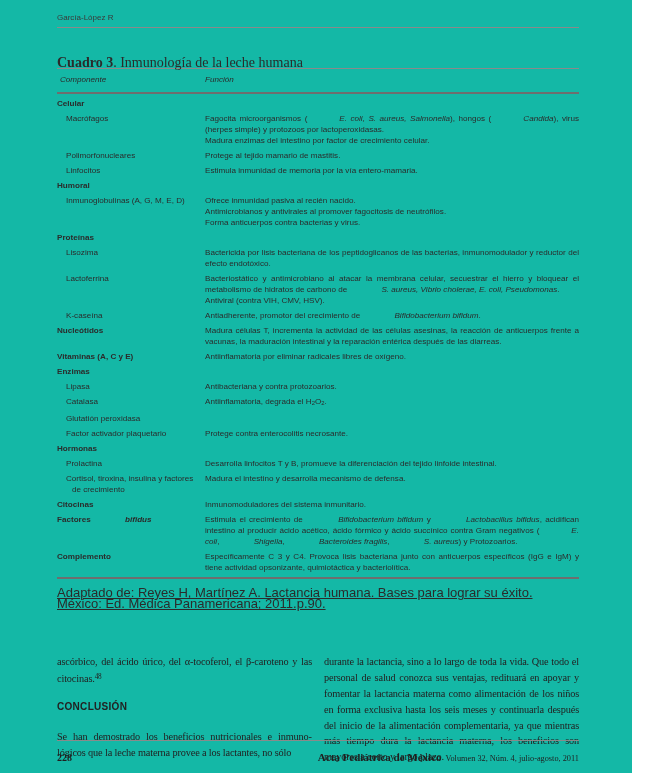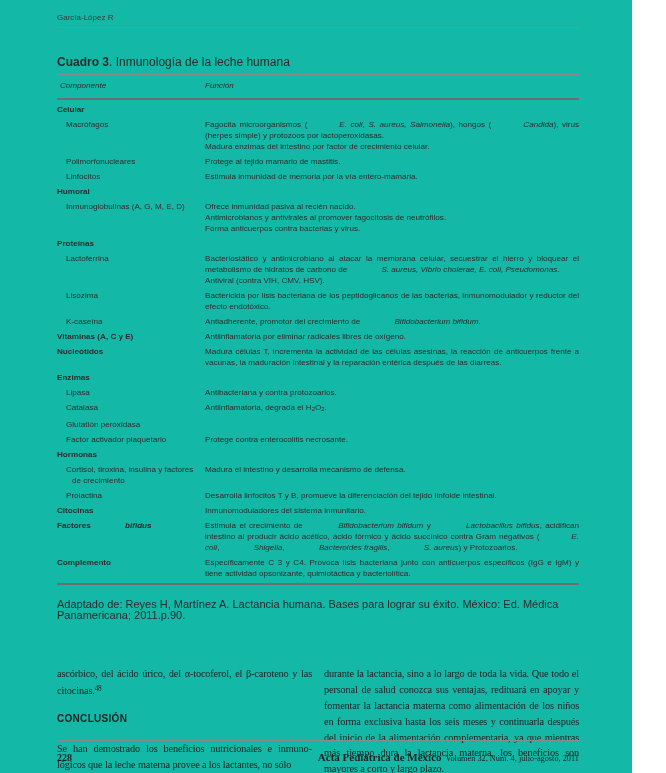--- a/index.html
+++ b/index.html
@@ -13,42 +13,42 @@
     box-sizing:border-box;
   }
   .content{padding:0 53px 0 57px;}
 
   
   .running-head{padding-top:13px;}
   .running-head .rh-text{font-size:8px;color:#3a3a3a;margin-bottom:5px;}
   .rule{border:0;border-top:1.5px solid #8a8a8a;margin:0;}
 
   
-  .tbl-caption{margin-top:29px;font-size:12px;line-height:11px;color:#2b2b2b;}
+  .tbl-caption{margin-top:29px;font-size:14px;line-height:11px;color:#2b2b2b;font-family:Liberation Serif, serif;}
   .tbl-caption .bd{font-weight:700;}
-  .tbl{margin-top:6px;border-top:1.5px solid #8a8a8a;}
+  .tbl{border-top:1.5px solid #8a8a8a;}
   .thead{
     display:grid;grid-template-columns:148px 1fr;
     font-style:italic;font-size:8.1px;line-height:10px;
     padding:6px 0 7px 0;
     border-bottom:2px solid #6e6e6e;
   }
   .thead .th1{padding-left:3px;}
   .tbody{padding:3px 0 4px 0;border-bottom:2px solid #6e6e6e;font-size:8.1px;line-height:11px;}
   .trow{display:grid;grid-template-columns:148px 1fr;margin-top:4px;}
   .trow:first-child{margin-top:1px;}
   .tlabel{padding-right:8px;}
   .trow.item .tlabel{padding-left:15px;text-indent:-6px;}
   .tfunc{text-align:justify;}
   .fline{min-height:11px;}
   .it{font-style:italic;padding-left:32px;}
   .bd{font-weight:700;}
   .sb{font-size:0.72em;vertical-align:-0.25em;}
   .sp{font-size:0.7em;vertical-align:0.45em;}
-  .tbl-footnote{margin-top:14px;font-size:11px;line-height:11px;color:#2b2b2b;}
+  .tbl-footnote{margin-top:8px;font-size:13px;line-height:11px;color:#2b2b2b;text-decoration:underline;}
 
   
   .body-cols{
     display:flex;gap:12px;margin-top:45px;
     font-family:"Liberation Serif",serif;
     font-size:10.3px;line-height:15.8px;letter-spacing:-0.15px;
     color:#222222;
   }
   .col{flex:1 1 0;text-align:justify;}
   .conclusion-h{
@@ -124,50 +124,50 @@
               <div class="fline"><span>Ofrece inmunidad pasiva al recién nacido.</span></div>
               <div class="fline"><span>Antimicrobianos y antivirales al promover fagocitosis de neutrófilos.</span></div>
               <div class="fline"><span>Forma anticuerpos contra bacterias y virus.</span></div>
             </div>
           </div>
           <div class="trow section">
             <div class="tlabel"><span class="bd">Proteínas</span></div>
             <div class="tfunc"></div>
           </div>
           <div class="trow item">
+            <div class="tlabel"><span>Lisozima</span></div>
+            <div class="tfunc">
+              <div class="fline"><span>Bactericida por lisis bacteriana de los peptidoglicanos de las bacterias, inmunomodulador y reductor del efecto endotóxico.</span></div>
+            </div>
+          </div>
+          <div class="trow item">
             <div class="tlabel"><span>Lactoferrina</span></div>
             <div class="tfunc">
               <div class="fline"><span>Bacteriostático y antimicrobiano al atacar la membrana celular, secuestrar el hierro y bloquear el metabolismo de hidratos de carbono de </span><span class="it">S. aureus, Vibrio cholerae, E. coli, Pseudomonas</span><span>.</span></div>
               <div class="fline"><span>Antiviral (contra VIH, CMV, HSV).</span></div>
             </div>
           </div>
           <div class="trow item">
-            <div class="tlabel"><span>Lisozima</span></div>
-            <div class="tfunc">
-              <div class="fline"><span>Bactericida por lisis bacteriana de los peptidoglicanos de las bacterias, inmunomodulador y reductor del efecto endotóxico.</span></div>
-            </div>
-          </div>
-          <div class="trow item">
             <div class="tlabel"><span>K-caseína</span></div>
             <div class="tfunc">
               <div class="fline"><span>Antiadherente, promotor del crecimiento de </span><span class="it">Bifidobacterium bifidum</span><span>.</span></div>
             </div>
           </div>
           <div class="trow bold">
+            <div class="tlabel"><span class="bd">Nucleótidos</span></div>
+            <div class="tfunc">
+              <div class="fline"><span>Madura células T, incrementa la actividad de las células asesinas, la reacción de anticuerpos frente a vacunas, la maduración intestinal y la reparación entérica después de las diarreas.</span></div>
+            </div>
+          </div>
+          <div class="trow bold">
             <div class="tlabel"><span class="bd">Vitaminas (A, C y E)</span></div>
             <div class="tfunc">
               <div class="fline"><span>Antiinflamatoria por eliminar radicales libres de oxígeno.</span></div>
             </div>
           </div>
-          <div class="trow bold">
-            <div class="tlabel"><span class="bd">Nucleótidos</span></div>
-            <div class="tfunc">
-              <div class="fline"><span>Madura células T, incrementa la actividad de las células asesinas, la reacción de anticuerpos frente a vacunas, la maduración intestinal y la reparación entérica después de las diarreas.</span></div>
-            </div>
-          </div>
           <div class="trow section">
             <div class="tlabel"><span class="bd">Enzimas</span></div>
             <div class="tfunc"></div>
           </div>
           <div class="trow item">
             <div class="tlabel"><span>Lipasa</span></div>
             <div class="tfunc">
               <div class="fline"><span>Antibacteriana y contra protozoarios.</span></div>
             </div>
           </div>
@@ -184,29 +184,29 @@
             <div class="tlabel"><span>Factor activador plaquetario</span></div>
             <div class="tfunc">
               <div class="fline"><span>Protege contra enterocolitis necrosante.</span></div>
             </div>
           </div>
           <div class="trow section">
             <div class="tlabel"><span class="bd">Hormonas</span></div>
             <div class="tfunc"></div>
           </div>
           <div class="trow item">
+            <div class="tlabel"><span>Prolactina</span></div>
+            <div class="tfunc">
+              <div class="fline"><span>Desarrolla linfocitos T y B, promueve la diferenciación del tejido linfoide intestinal.</span></div>
+            </div>
+          </div>
+          <div class="trow item">
             <div class="tlabel"><span>Cortisol, tiroxina, insulina y factores de crecimiento</span></div>
             <div class="tfunc">
               <div class="fline"><span>Madura el intestino y desarrolla mecanismo de defensa.</span></div>
-            </div>
-          </div>
-          <div class="trow item">
-            <div class="tlabel"><span>Prolactina</span></div>
-            <div class="tfunc">
-              <div class="fline"><span>Desarrolla linfocitos T y B, promueve la diferenciación del tejido linfoide intestinal.</span></div>
             </div>
           </div>
           <div class="trow bold">
             <div class="tlabel"><span class="bd">Citocinas</span></div>
             <div class="tfunc">
               <div class="fline"><span>Inmunomoduladores del sistema inmunitario.</span></div>
             </div>
           </div>
           <div class="trow bold">
             <div class="tlabel"><span class="bd">Factores </span><span class="bd it">bifidus</span></div>

